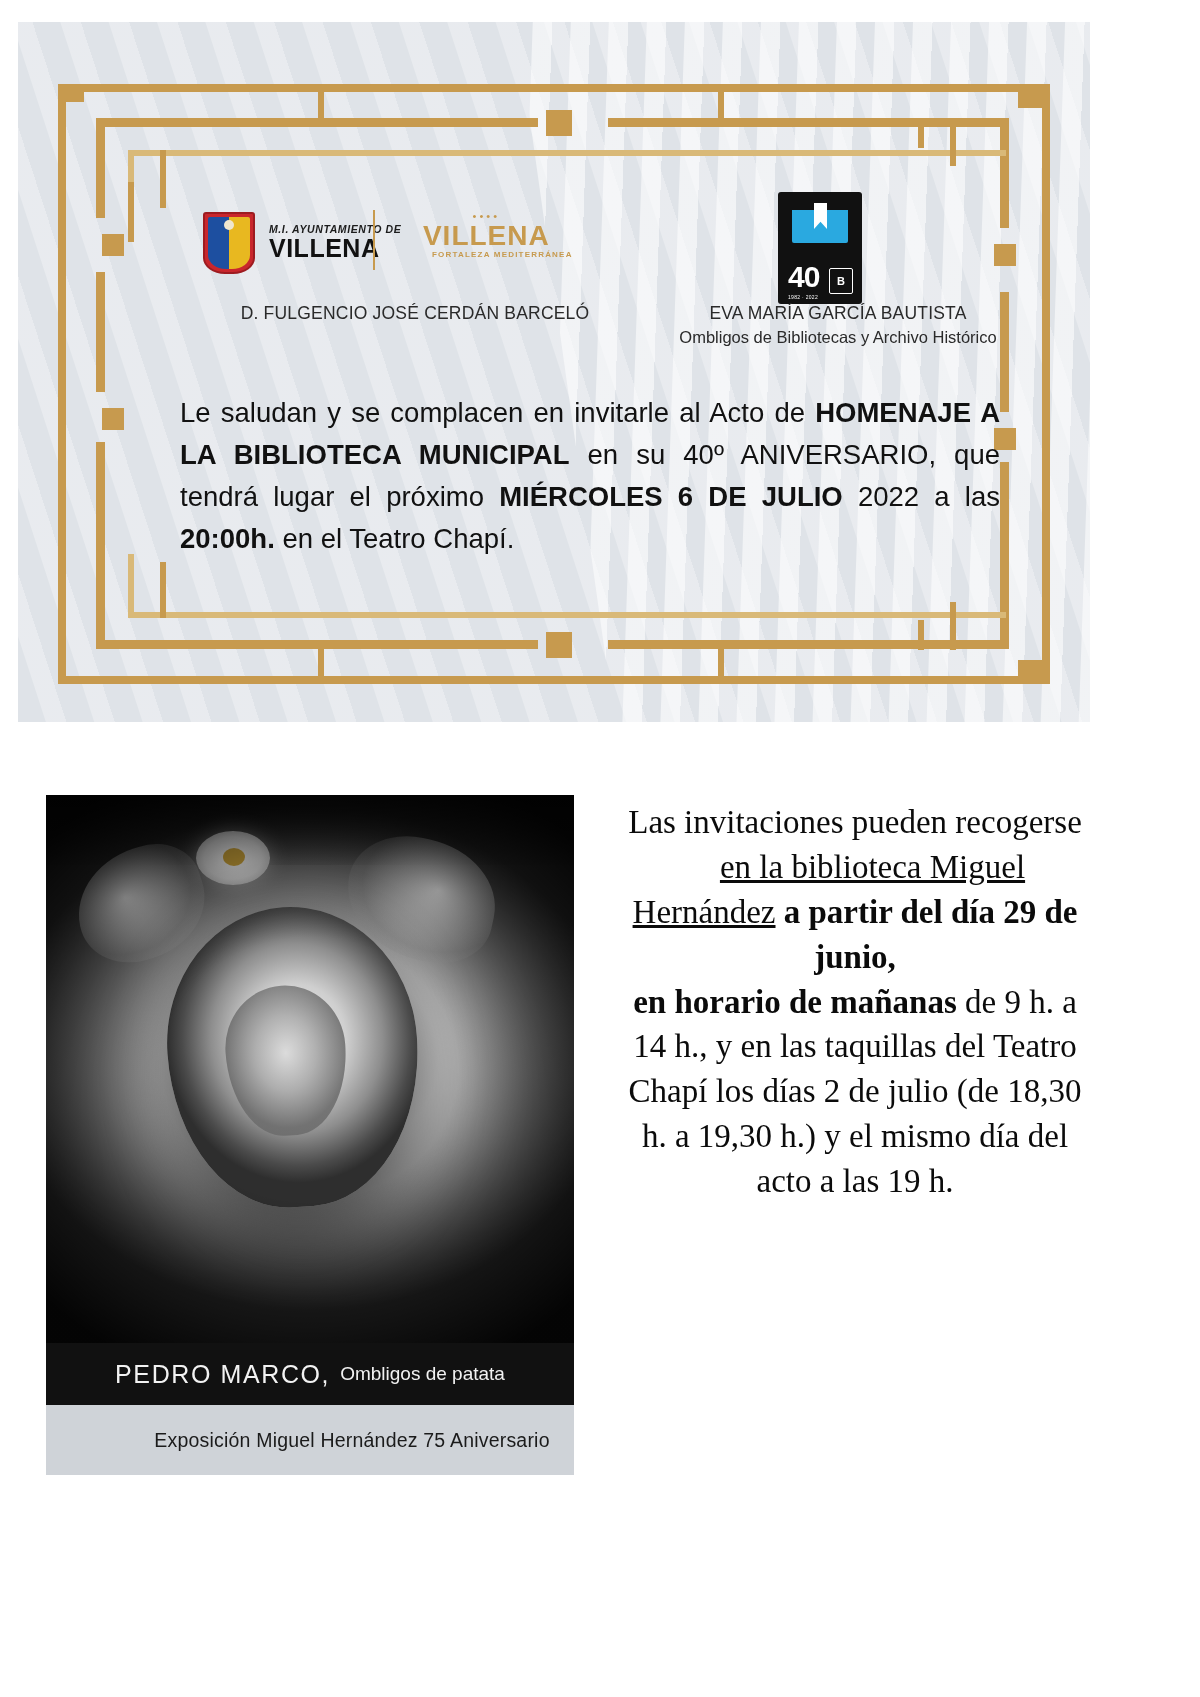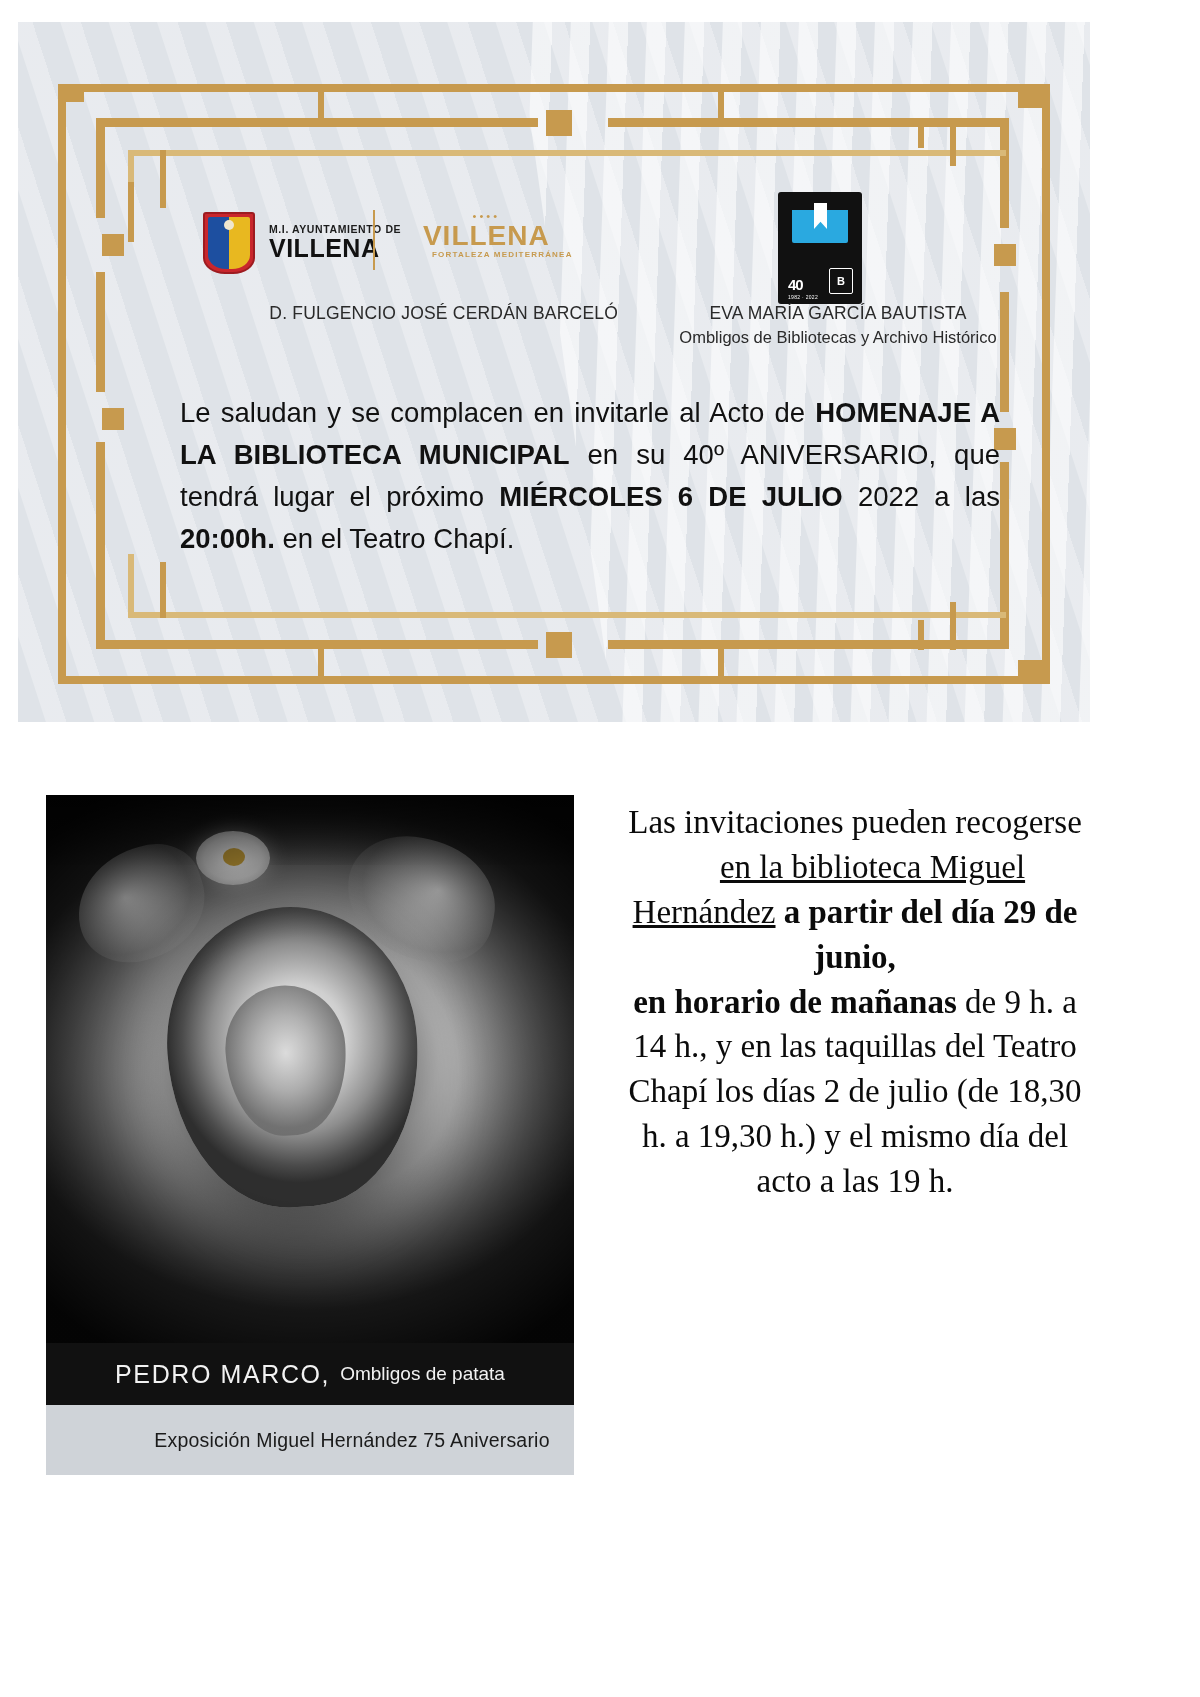--- a/index.html
+++ b/index.html
@@ -98,20 +98,21 @@
     margin-left: -5px;
     background: #efe6cf;
     border-radius: 50%;
   }
   .villena-text .ayto {
     font-size: 10.5px;
     letter-spacing: 0.6px;
     color: #1c1c1c;
     font-weight: 700;
     line-height: 1;
+    font-style: italic;
   }
   .villena-text .city {
     font-size: 25px;
     font-weight: 800;
     color: #111;
     letter-spacing: 0.5px;
     line-height: 1.1;
   }
   .divider-v {
     position: absolute;
@@ -174,21 +175,21 @@
     position: absolute;
     left: 36px; top: 11px;
     width: 13px; height: 26px;
     background: #fff;
     clip-path: polygon(0 0, 100% 0, 100% 100%, 50% 72%, 0 100%);
   }
   .book-logo .forty {
     position: absolute;
     left: 10px; bottom: 12px;
     color: #fff;
-    font-size: 15px;
+    font-size: 30px;
     font-weight: 800;
     line-height: 1;
     letter-spacing: -1px;
   }
   .book-logo .forty-sub {
     position: absolute;
     left: 10px; bottom: 4px;
     color: #fff;
     font-size: 5px;
     letter-spacing: 0.3px;
@@ -219,21 +220,21 @@
     font-size: 17.5px;
     color: #2a2a2a;
     letter-spacing: 0.2px;
     line-height: 1.35;
   }
   .name-block .n2 {
     font-size: 16.5px;
     color: #2a2a2a;
     line-height: 1.35;
   }
-  .name-left { left: 20px; width: 430px; text-align: right; }
+  .name-left { left: 32px; width: 430px; }
   .name-right { left: 455px; width: 430px; }
 
   .body-text {
     position: absolute;
     left: 42px;
     top: 250px;
     width: 820px;
     font-size: 27.5px;
     color: #111;
     line-height: 1.53;

